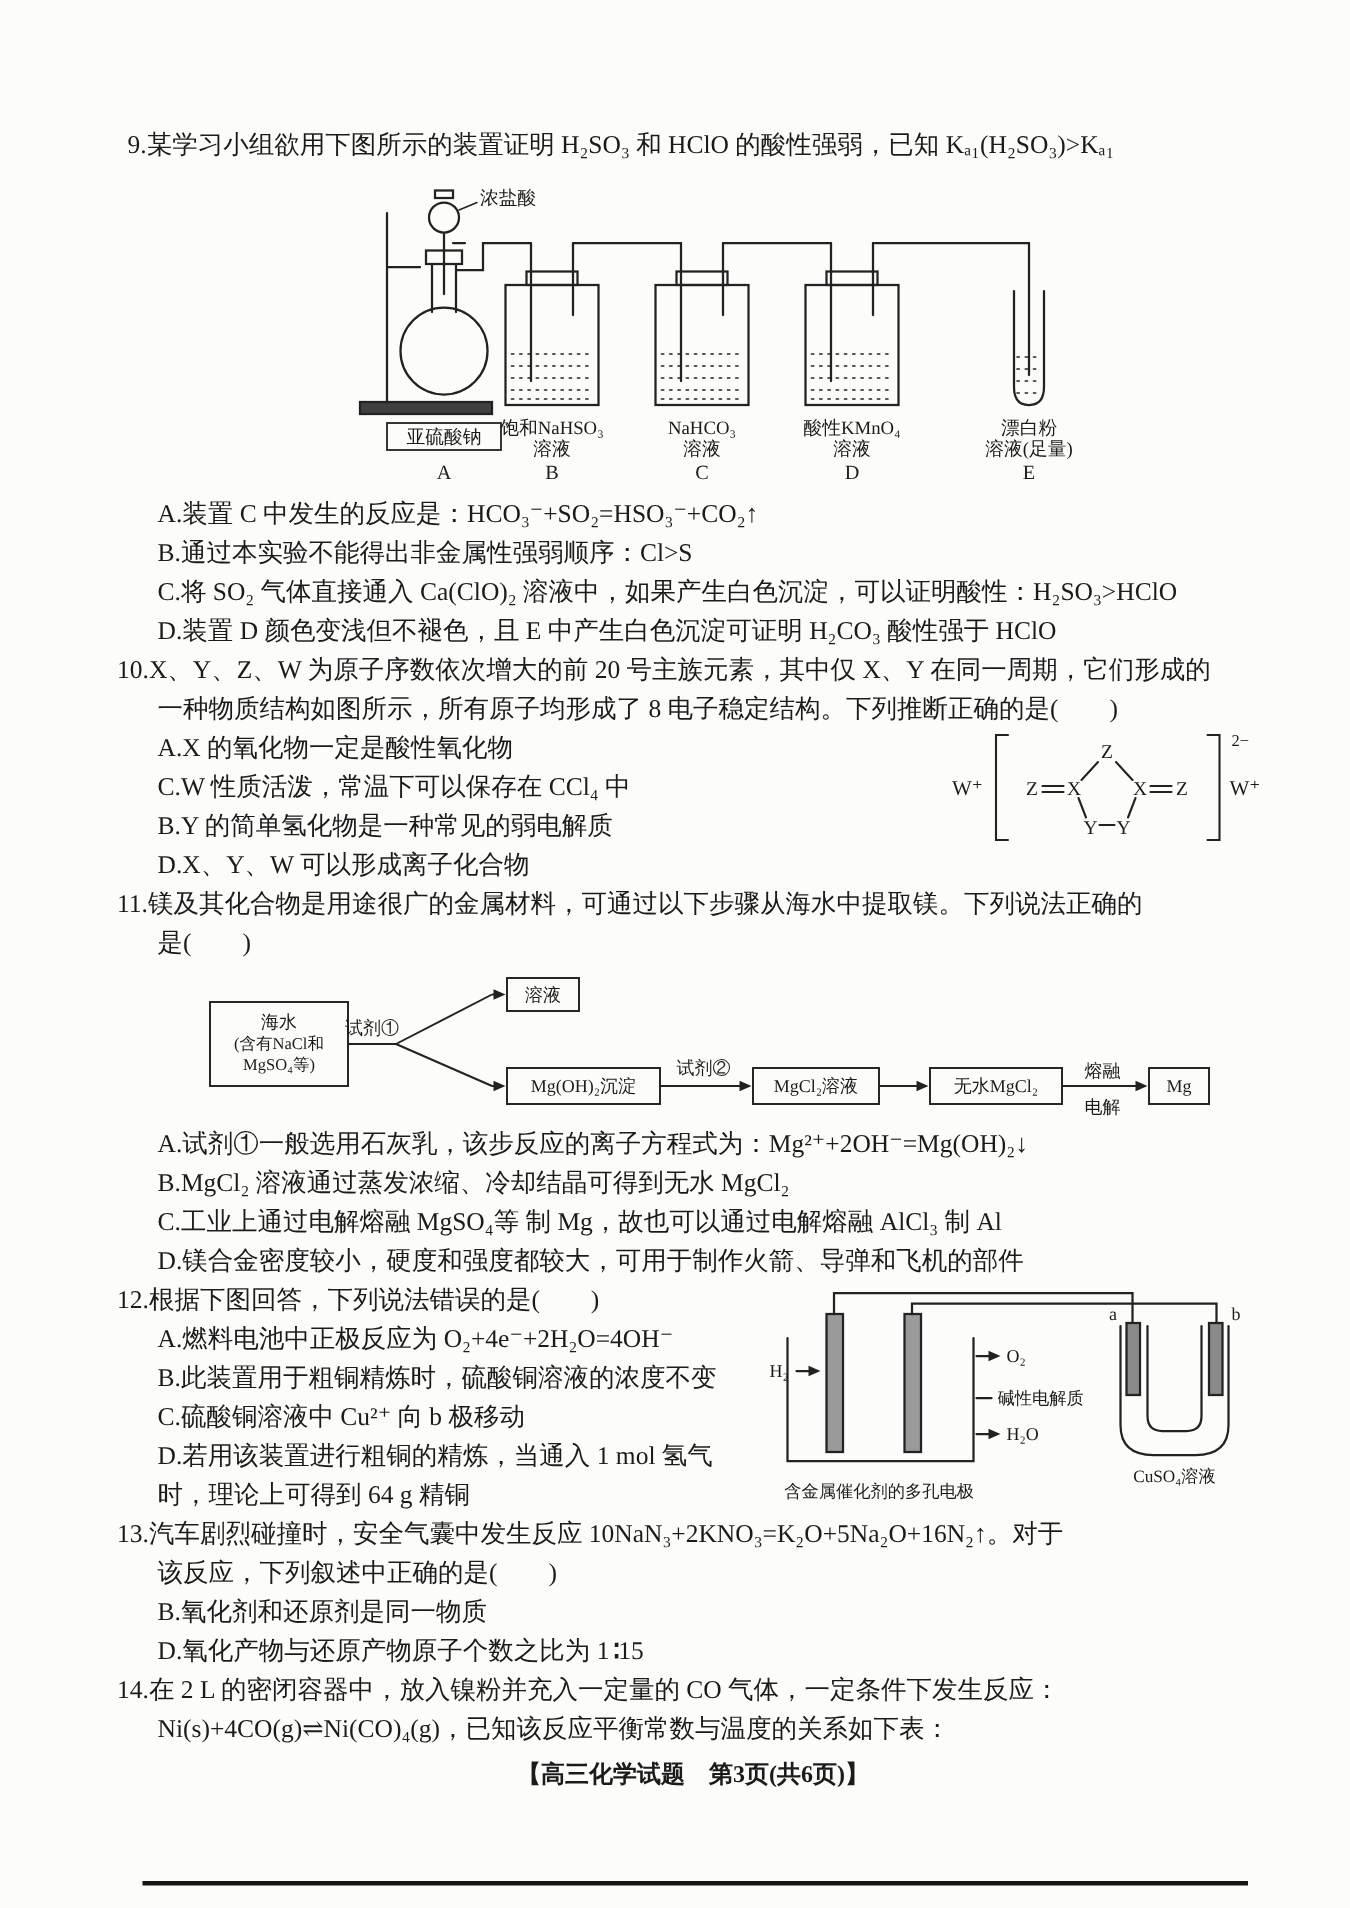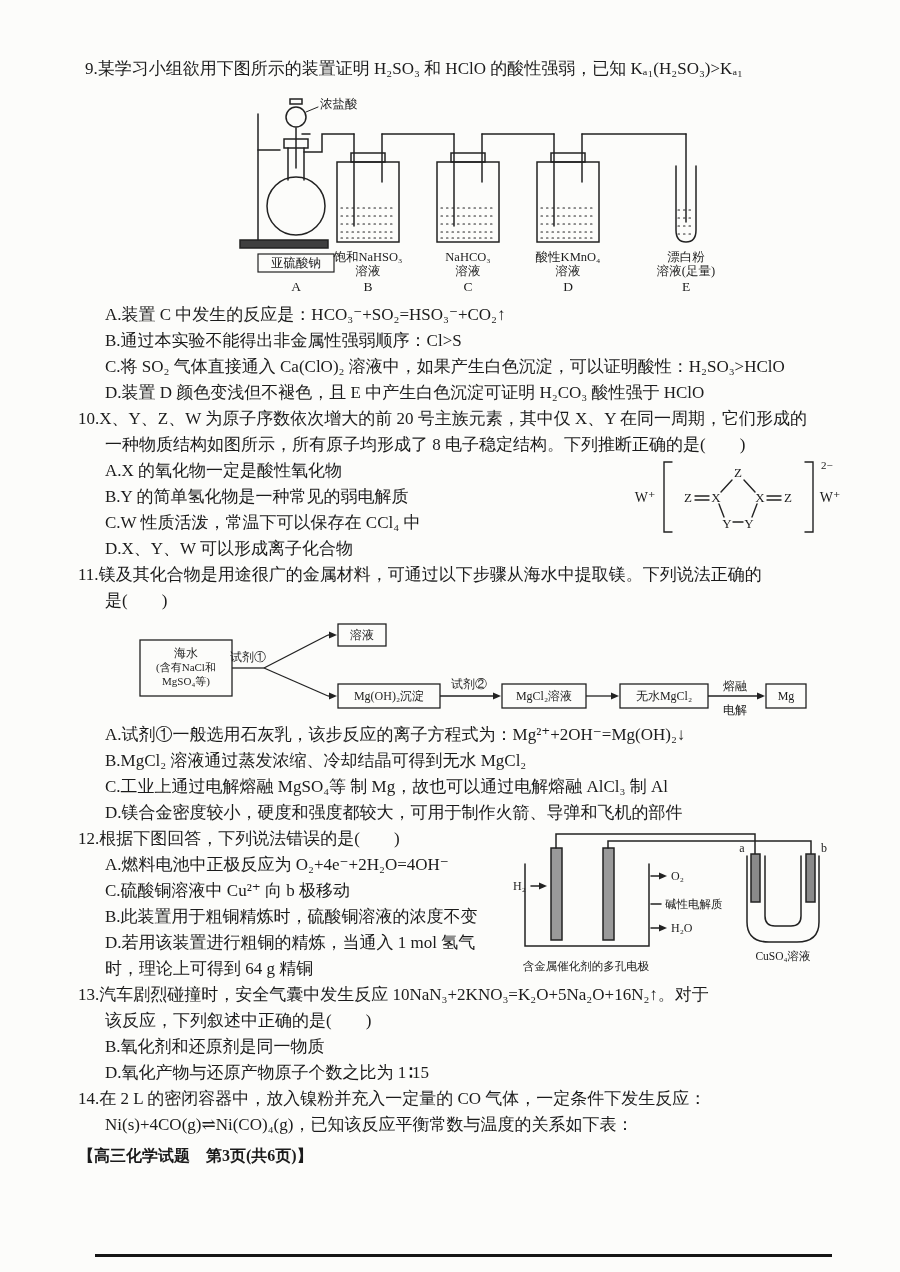--- a/index.html
+++ b/index.html
@@ -1,34 +1,34 @@
 <!DOCTYPE html>
 <html><head>
 <meta charset="utf-8">
 <style>
   html,body{margin:0;padding:0}
   body{width:900px;height:1272px;background:#fcfcfa;color:#1b1b1b;
        font-family:"Liberation Serif","DejaVu Serif",serif;font-size:17px;line-height:26px;
        position:relative;overflow:hidden}
-  .content{padding:56px 54px 0 78px}
+  .content{padding:84px 54px 0 78px}
   p{margin:0}
   .stem-first{padding-left:27px;text-indent:-27px}
   .stem-cont{padding-left:27px}
   .options{padding-left:27px}
   .q9 .stem-first{margin-left:7px;padding-left:20px;text-indent:-20px}
   figure{margin:0}
   .q9-fig{margin:6px 0 4px 156px}
   .q10-body{display:flow-root}
   .q10-fig{float:right;margin:-6px 0 0 6px}
   .q11-fig{margin:6px 0 4px 60px}
   .q12{display:flow-root}
   .q12-fig{float:right;margin:2px 0 0 4px}
   svg{display:block}
   svg text{font-family:"Liberation Serif","DejaVu Serif",serif;fill:#1b1b1b;stroke:none}
-  .footer{text-align:left;font-weight:bold;font-size:16px;margin-top:5px}
+  .footer{text-align:center;font-weight:bold;font-size:16px;margin-top:5px}
   .scan-edge{position:absolute;left:95px;right:68px;bottom:15px;height:3px;background:#151515}
 </style>
 </head>
 <body>
 
 <div class="content">
 
   <section class="question q9">
     <p class="stem-first"><span class="qnum">9.</span><span>某学习小组欲用下图所示的装置证明 H₂SO₃ 和 HClO 的酸性强弱，已知 Kₐ₁(H₂SO₃)&gt;Kₐ₁</span></p>
 
@@ -169,22 +169,22 @@
             <text x="129" y="50">X</text>
             <text x="96" y="76">Y</text>
             <text x="118" y="76">Y</text>
             <text x="190" y="17" font-size="11" text-anchor="start">2−</text>
             <text x="199" y="50" font-size="14">W⁺</text>
           </g>
         </svg>
       </figure>
       <div class="options">
         <p>A.X 的氧化物一定是酸性氧化物</p>
+        <p>C.W 性质活泼，常温下可以保存在 CCl₄ 中</p>
         <p>B.Y 的简单氢化物是一种常见的弱电解质</p>
-        <p>C.W 性质活泼，常温下可以保存在 CCl₄ 中</p>
         <p>D.X、Y、W 可以形成离子化合物</p>
       </div>
     </div>
   </section>
 
   <section class="question q11">
     <p class="stem-first"><span>11.</span><span>镁及其化合物是用途很广的金属材料，可通过以下步骤从海水中提取镁。下列说法正确的</span></p>
     <p class="stem-cont">是(　　)</p>
 
     <figure class="q11-fig">
@@ -273,22 +273,22 @@
           <text x="75" y="142" font-size="11.5" text-anchor="middle">含金属催化剂的多孔电极</text>
           <text x="231" y="24" text-anchor="middle">a</text>
           <text x="313" y="24" text-anchor="middle">b</text>
           <text x="272" y="132" font-size="11.5" text-anchor="middle">CuSO₄溶液</text>
         </g>
       </svg>
     </figure>
     <p class="stem-first"><span>12.</span><span>根据下图回答，下列说法错误的是(　　)</span></p>
     <div class="options">
       <p>A.燃料电池中正极反应为 O₂+4e⁻+2H₂O=4OH⁻</p>
+      <p>B.此装置用于粗铜精炼时，硫酸铜溶液的浓度不变</p>
       <p>C.硫酸铜溶液中 Cu²⁺ 向 b 极移动</p>
-      <p>B.此装置用于粗铜精炼时，硫酸铜溶液的浓度不变</p>
       <p>D.若用该装置进行粗铜的精炼，当通入 1 mol 氢气时，理论上可得到 64 g 精铜</p>
     </div>
   </section>
 
   <section class="question q13">
     <p class="stem-first"><span>13.</span><span>汽车剧烈碰撞时，安全气囊中发生反应 10NaN₃+2KNO₃=K₂O+5Na₂O+16N₂↑。对于</span></p>
     <p class="stem-cont">该反应，下列叙述中正确的是(　　)</p>
     <div class="options">
       <p>B.氧化剂和还原剂是同一物质</p>
       <p>D.氧化产物与还原产物原子个数之比为 1∶15</p>

